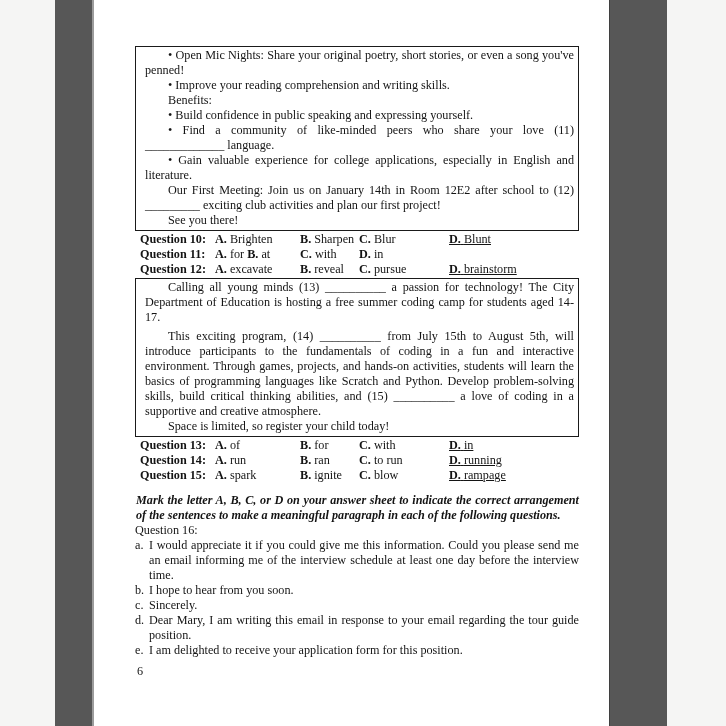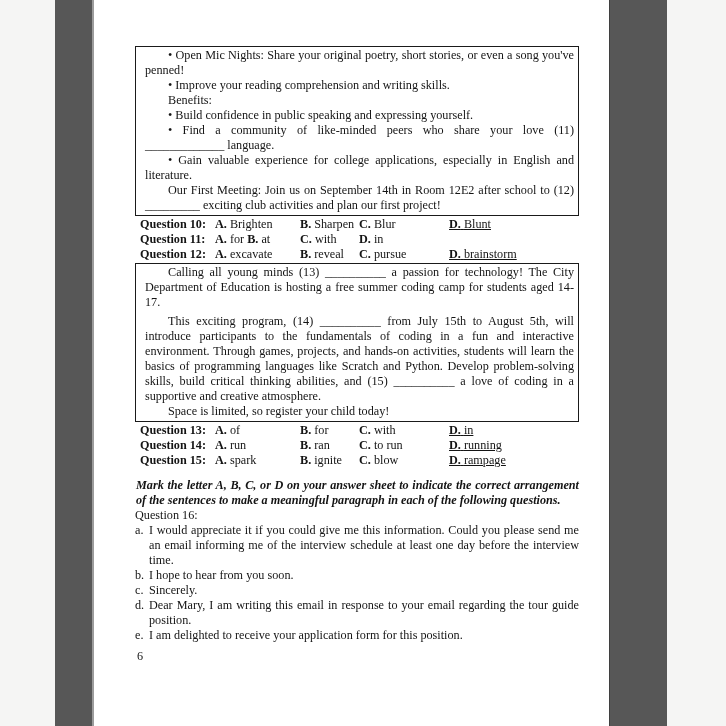--- a/index.html
+++ b/index.html
@@ -44,21 +44,22 @@
     <div class="page">
       <div class="content">
 
         <div class="tbox">
           <p class="para">• Open Mic Nights: Share your original poetry, short stories, or even a song you've penned!</p>
           <p class="para">• Improve your reading comprehension and writing skills.</p>
           <p class="para">Benefits:</p>
           <p class="para">• Build confidence in public speaking and expressing yourself.</p>
           <p class="para">• Find a community of like-minded peers who share your love (11) _____________ language.</p>
           <p class="para">• Gain valuable experience for college applications, especially in English and literature.</p>
-          <p class="para">Our First Meeting: Join us on September 14th in Room 12E2 after school to (12) _________ exciting club activities and plan our first project!</p>
+          <p class="para">Our First Meeting: Join us on January 14th in Room 12E2 after school to (12) _________ exciting club activities and plan our first project!</p>
+          <p class="para">See you there!</p>
         </div>
 
         <div class="qrows">
           <div class="qrow">
             <span class="qlabel">Question 10:</span>
               <span class="qcell cA"><span class="opt-letter">A.</span> <span>Brighten</span></span>
               <span class="qcell cB"><span class="opt-letter">B.</span> <span>Sharpen</span></span>
               <span class="qcell cC"><span class="opt-letter">C.</span> <span>Blur</span></span>
               <span class="qcell cD"><span class="opt-letter">D.</span> <span>Blunt</span></span>
           </div>

